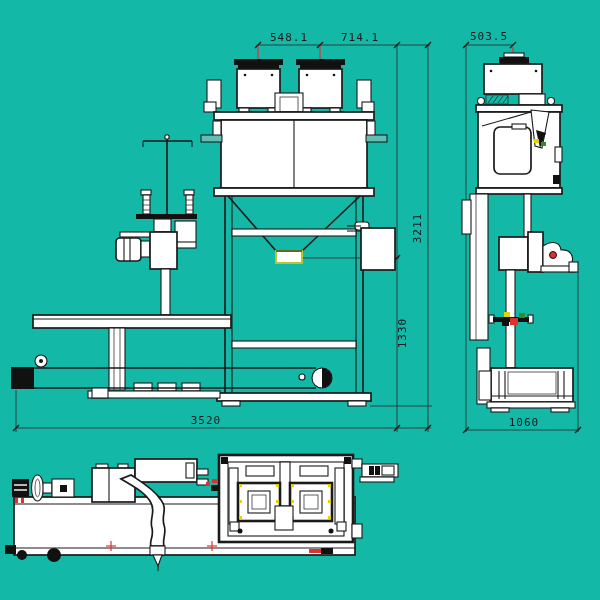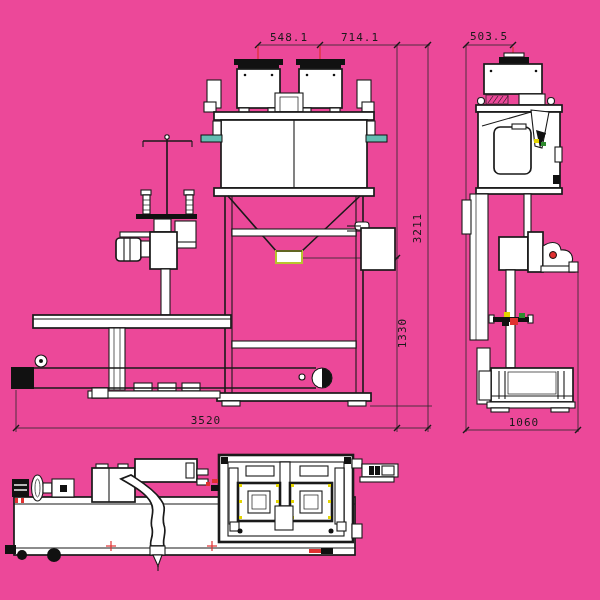--- a/index.html
+++ b/index.html
@@ -1,16 +1,16 @@
 <!DOCTYPE html>
 <html><head>
 <meta charset="utf-8">
 <style>
   html,body{margin:0;padding:0;background:#fff;}
-  .stage{width:600px;height:600px;background:#ec4899;position:relative;overflow:hidden;}
+  .stage{width:600px;height:600px;background:#14b8a6;position:relative;overflow:hidden;}
   svg{display:block;}
   .s  {stroke:#1a1a1a;fill:none;stroke-width:1.1;}
   .s15{stroke:#1a1a1a;fill:none;stroke-width:1.6;}
   .sw {stroke:#1a1a1a;fill:#fff;stroke-width:1.1;}
   .sw2{stroke:#1a1a1a;fill:#fff;stroke-width:1.7;}
   .sw3{stroke:#1a1a1a;fill:#fff;stroke-width:2.6;}
   .f  {fill:#111;stroke:none;}
   .dim{stroke:#2a2a2a;stroke-width:0.8;fill:none;}
   .tick{stroke:#1a1a1a;stroke-width:1.4;}
   .thin{stroke:#1a1a1a;stroke-width:0.7;fill:none;}

